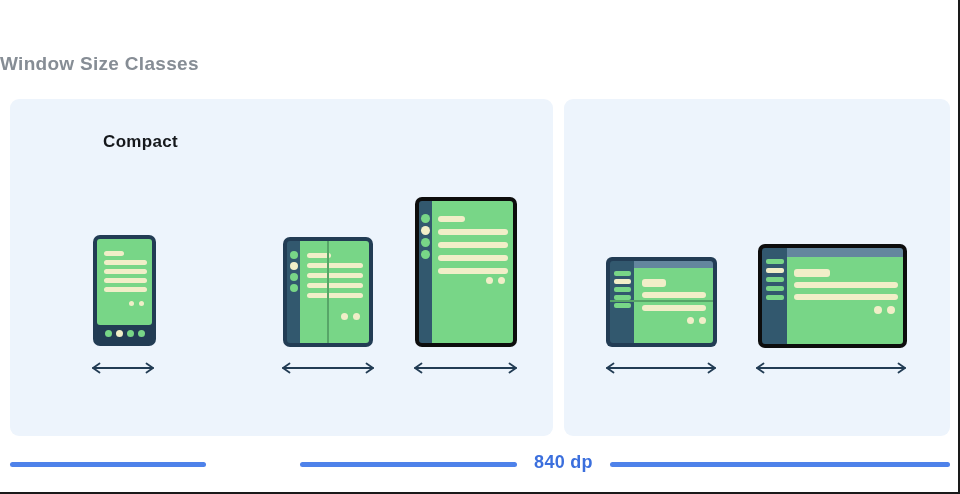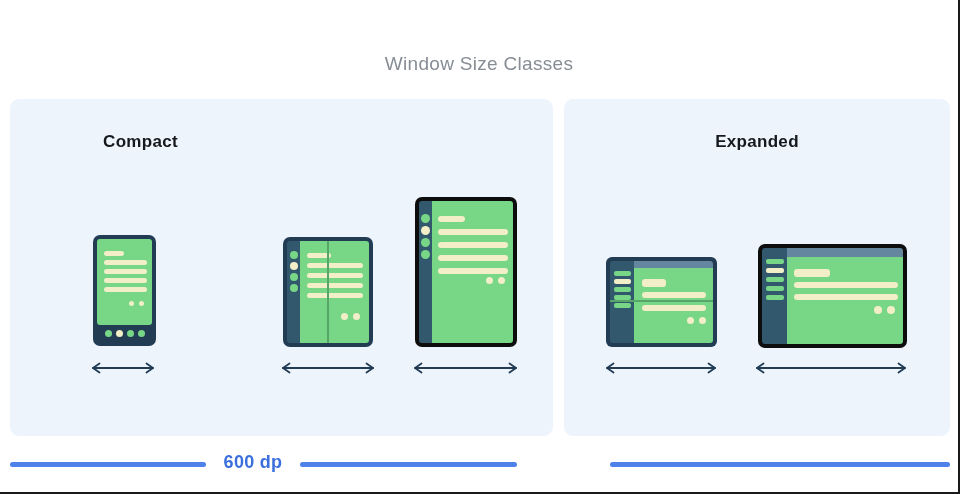--- a/index.html
+++ b/index.html
@@ -2,22 +2,22 @@
 <html><head>
 <meta charset="utf-8">
 <style>
   *{margin:0;padding:0;box-sizing:border-box}
   body{background:#ffffff}
   .page{position:relative;width:960px;height:494px;background:#fff;
         font-family:"Liberation Sans",sans-serif;overflow:hidden;
         border-right:2px solid #1a1a1a;border-bottom:2px solid #1a1a1a}
   .title{position:absolute;top:25px;left:0;right:0;text-align:center;
          font-size:19px;font-weight:700;color:#15181c;letter-spacing:.3px}
-  .subtitle{position:absolute;top:53px;left:0;right:0;text-align:center;
-         font-size:19px;font-weight:400;color:#868d95;letter-spacing:.3px}
+  .subtitle{position:absolute;top:53px;left:0;right:0;text-align:left;
+         font-size:19px;font-weight:700;color:#868d95;letter-spacing:.3px}
 
   .panel{position:absolute;top:99px;height:337px;background:#edf4fc;border-radius:9px}
   .p-compact{left:10px;width:261px}
   .p-medium{left:247px;width:306px}
   .p-expanded{left:564px;width:386px}
   .plabel{position:absolute;top:33px;left:0;right:0;text-align:center;
           font-size:17px;font-weight:700;color:#15181c;letter-spacing:.3px}
 
   .device{position:absolute}
   .inner{display:flex;height:100%;border-radius:3px;overflow:hidden;position:relative}
@@ -197,21 +197,20 @@
       <polyline points="85.5,1.5 92,6 85.5,10.5" fill="none" stroke="#223c54" stroke-width="1.8" stroke-linecap="round" stroke-linejoin="round"></polyline>
     </svg>
     <svg class="arrow ar-m2" width="105" height="12" viewBox="0 0 105 12">
       <line x1="2" y1="6" x2="103" y2="6" stroke="#223c54" stroke-width="1.8" stroke-linecap="round"></line>
       <polyline points="8.5,1.5 2,6 8.5,10.5" fill="none" stroke="#223c54" stroke-width="1.8" stroke-linecap="round" stroke-linejoin="round"></polyline>
       <polyline points="96.5,1.5 103,6 96.5,10.5" fill="none" stroke="#223c54" stroke-width="1.8" stroke-linecap="round" stroke-linejoin="round"></polyline>
     </svg>
   </section>
 
   <section class="panel p-expanded">
-    <div class="plabel">Expanded</div>
 
     <div class="device exp1">
       <div class="inner">
         <div class="sidebar">
           <i class="sbar bg-g"></i>
           <i class="sbar bg-c"></i>
           <i class="sbar bg-g"></i>
           <i class="sbar bg-g"></i>
           <i class="sbar bg-g"></i>
         </div>
@@ -261,17 +260,17 @@
       <polyline points="103.5,1.5 110,6 103.5,10.5" fill="none" stroke="#223c54" stroke-width="1.8" stroke-linecap="round" stroke-linejoin="round"></polyline>
     </svg>
     <svg class="arrow ar-e2" width="152" height="12" viewBox="0 0 152 12">
       <line x1="2" y1="6" x2="150" y2="6" stroke="#223c54" stroke-width="1.8" stroke-linecap="round"></line>
       <polyline points="8.5,1.5 2,6 8.5,10.5" fill="none" stroke="#223c54" stroke-width="1.8" stroke-linecap="round" stroke-linejoin="round"></polyline>
       <polyline points="143.5,1.5 150,6 143.5,10.5" fill="none" stroke="#223c54" stroke-width="1.8" stroke-linecap="round" stroke-linejoin="round"></polyline>
     </svg>
   </section>
 
   <i class="seg s1"></i>
-  <div class="bp bp1">600 dp</div>
   <i class="seg s2"></i>
+  <div class="bp bp2">840 dp</div>
   <i class="seg s3"></i>
 
 </div>
 
 </body></html>

